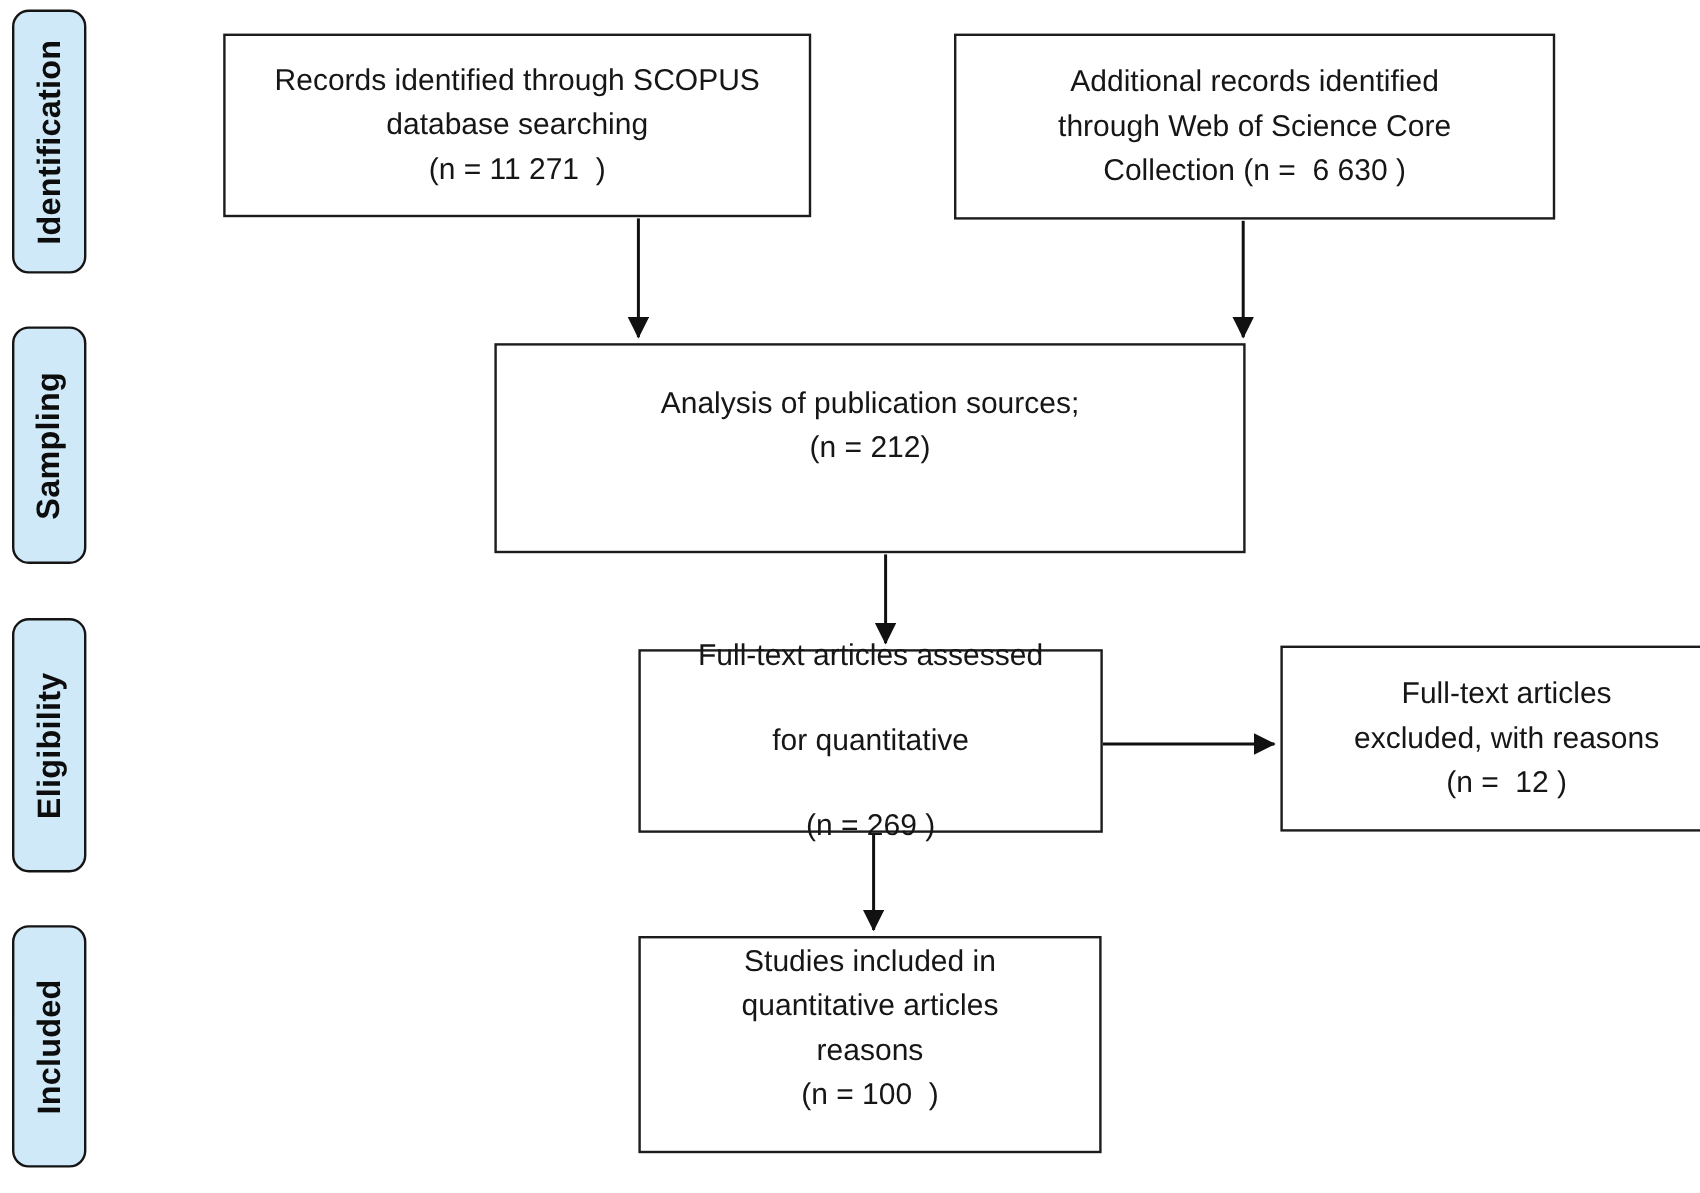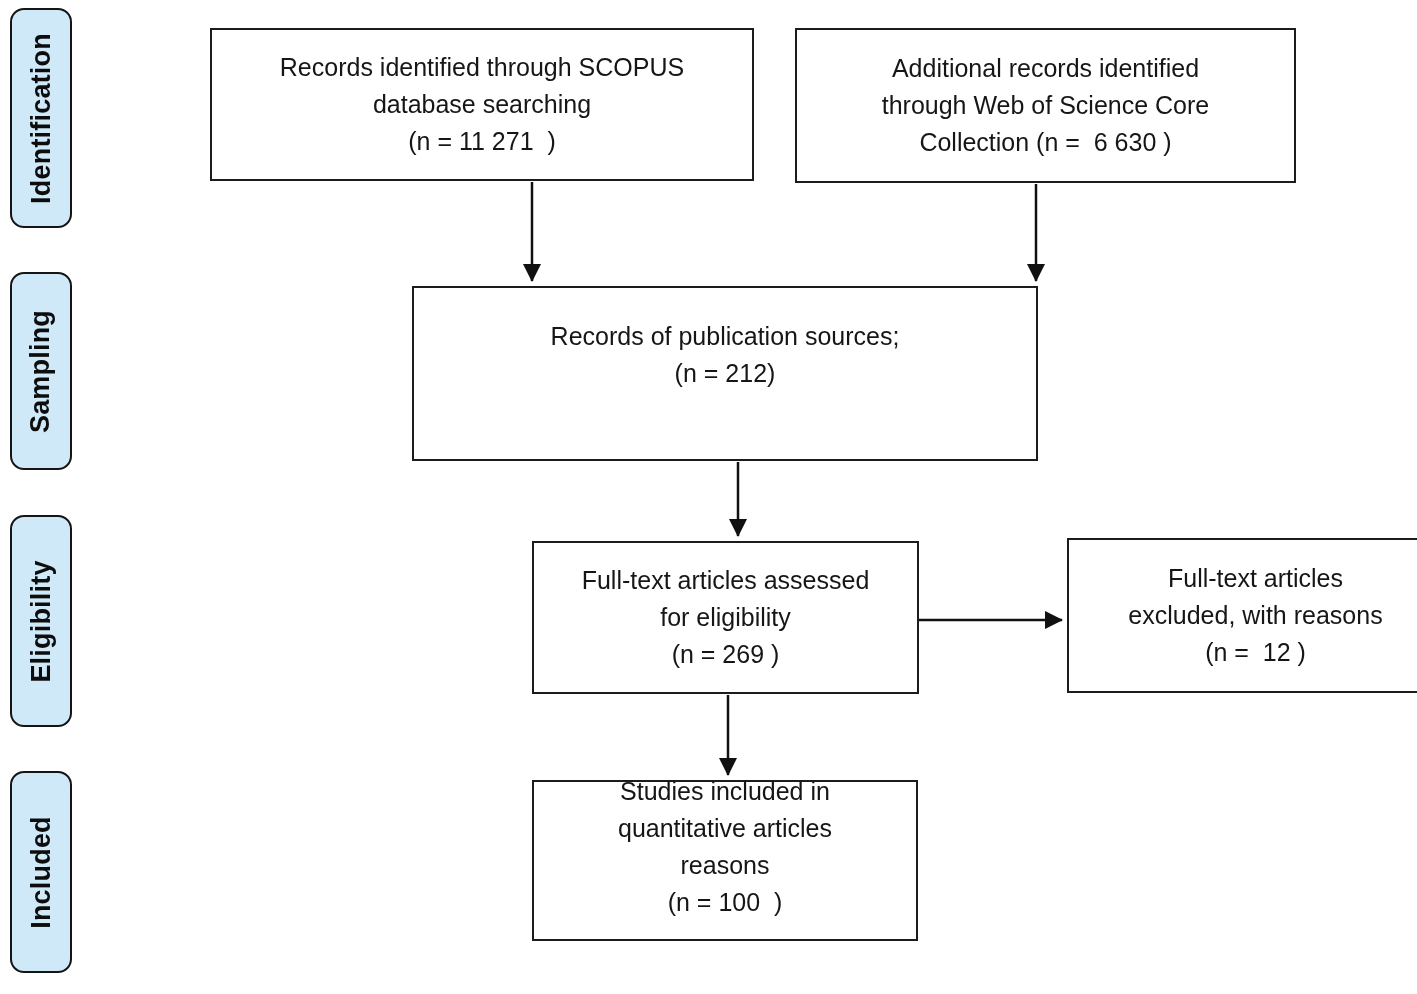--- a/index.html
+++ b/index.html
@@ -86,49 +86,49 @@
   <div class="stage" style="top:272px;height:198px;">
     <span>Sampling</span>
   </div>
   <div class="stage" style="top:515px;height:212px;">
     <span>Eligibility</span>
   </div>
   <div class="stage" style="top:771px;height:202px;">
     <span>Included</span>
   </div>
 
-  <div class="box" style="left:186px;top:28px;width:544px;height:153px;margin-left:24px;">
+  <div class="box" style="left:186px;top:28px;width:490px;height:153px;">
     <div class="box-line">Records identified through SCOPUS</div>
     <div class="box-line">database searching</div>
     <div class="box-line">(n = 11 271  )</div>
   </div>
 
   <div class="box" style="left:795px;top:28px;width:501px;height:155px;">
     <div class="box-line">Additional records identified</div>
     <div class="box-line">through Web of Science Core</div>
     <div class="box-line">Collection (n =  6 630 )</div>
   </div>
 
   <div class="box" style="left:412px;top:286px;width:626px;height:175px;padding-bottom:38px;">
-    <div class="box-line">Records of publication sources;</div>
+    <div class="box-line">Analysis of publication sources;</div>
     <div class="box-line">(n = 212)</div>
   </div>
 
-  <div class="box" style="left:532px;top:541px;width:387px;height:153px;">
+  <div class="box" style="left:532px;top:541px;width:387px;height:153px;gap:34px;">
     <div class="box-line">Full-text articles assessed</div>
-    <div class="box-line">for eligibility</div>
+    <div class="box-line">for quantitative</div>
     <div class="box-line">(n = 269 )</div>
   </div>
 
   <div class="box" style="left:1067px;top:538px;width:377px;height:155px;">
     <div class="box-line">Full-text articles</div>
     <div class="box-line">excluded, with reasons</div>
     <div class="box-line">(n =  12 )</div>
   </div>
 
-  <div class="box" style="left:532px;top:780px;width:386px;height:161px;padding-bottom:28px;">
+  <div class="box" style="left:532px;top:780px;width:386px;height:181px;padding-bottom:28px;">
     <div class="box-line">Studies included in</div>
     <div class="box-line">quantitative articles</div>
     <div class="box-line">reasons</div>
     <div class="box-line">(n = 100  )</div>
   </div>
 
 </div>
 
 </body></html>

